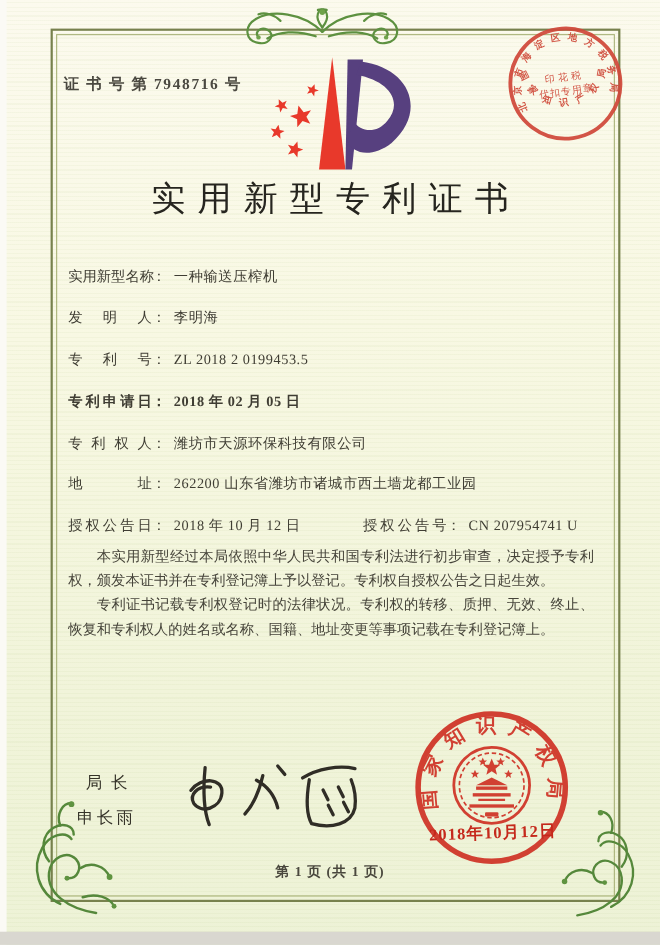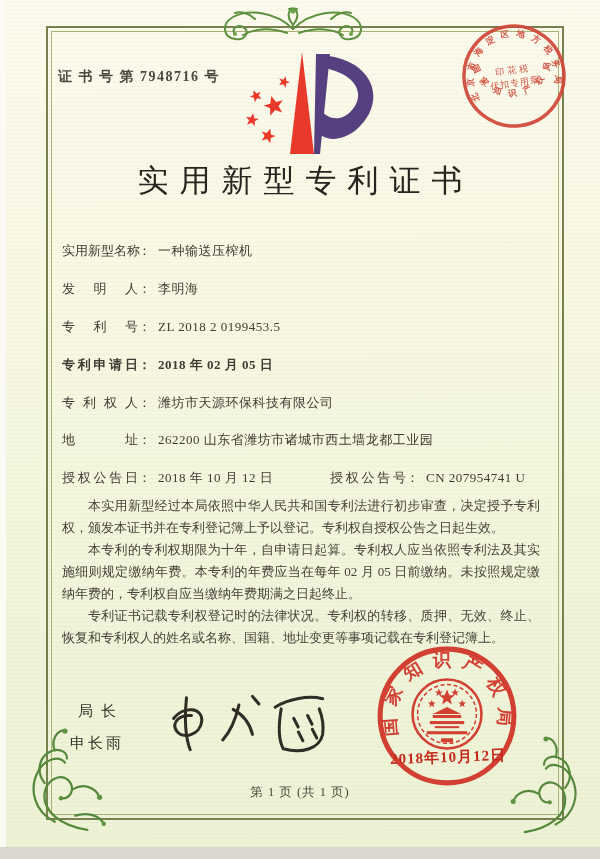--- a/index.html
+++ b/index.html
@@ -50,21 +50,21 @@
   .officials .nm  { letter-spacing:3px; }
 
   .signature { position:absolute; left:158px; top:680px; width:204px; height:90px; }
 
   .seal      { position:absolute; left:372px; top:641px; width:150px; height:150px; opacity:.95; }
   .seal-date { position:absolute; left:366px; top:748px; width:164px; text-align:center;
                font-size:15px; font-weight:bold; color:#c5291c; letter-spacing:1px;
                transform:rotate(-2deg); }
 
   .footer { position:absolute; left:0; right:0; top:784px; text-align:center;
-            font-size:12.5px; letter-spacing:1px; color:#4a483e; }
+            font-size:12.5px; letter-spacing:1px; color:#4a483e;font-weight:bold; }
 </style>
 </head>
 <body>
 
 <div class="paper-bg"></div>
 <div class="scan-left"></div>
 <div class="scan-bottom"></div>
 
 <div class="frame"></div>
 <div class="frame-inner"></div>
@@ -175,21 +175,20 @@
   <span>
     <span class="flabel">授权公告日</span><span class="fcolon">：</span><span class="fvalue">2018 年 10 月 12 日</span>
   </span>
   <span class="field-right">
     <span class="flabel">授权公告号</span><span class="fcolon">：</span><span class="fvalue">CN 207954741 U</span>
   </span>
 </div>
 
 <div class="body-text">
   <p>本实用新型经过本局依照中华人民共和国专利法进行初步审查，决定授予专利权，颁发本证书并在专利登记簿上予以登记。专利权自授权公告之日起生效。</p>
-  <p>本专利的专利权期限为十年，自申请日起算。专利权人应当依照专利法及其实施细则规定缴纳年费。本专利的年费应当在每年 02 月 05 日前缴纳。未按照规定缴纳年费的，专利权自应当缴纳年费期满之日起终止。</p>
   <p>专利证书记载专利权登记时的法律状况。专利权的转移、质押、无效、终止、恢复和专利权人的姓名或名称、国籍、地址变更等事项记载在专利登记簿上。</p>
 </div>
 
 <div class="officials">
   <div class="ttl">局长</div>
   <div class="nm">申长雨</div>
 </div>
 
 <svg class="signature" viewBox="0 0 204 90">
   <g fill="none" stroke="#302d26" stroke-width="3" stroke-linecap="round" transform="rotate(-3 102 45)">

